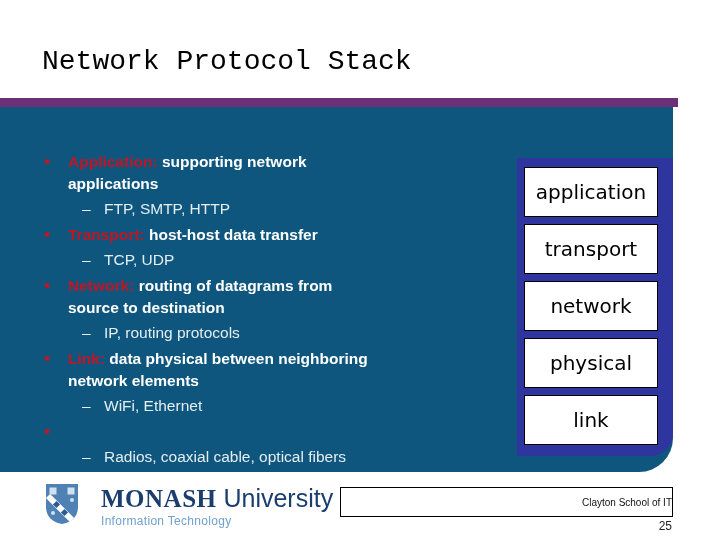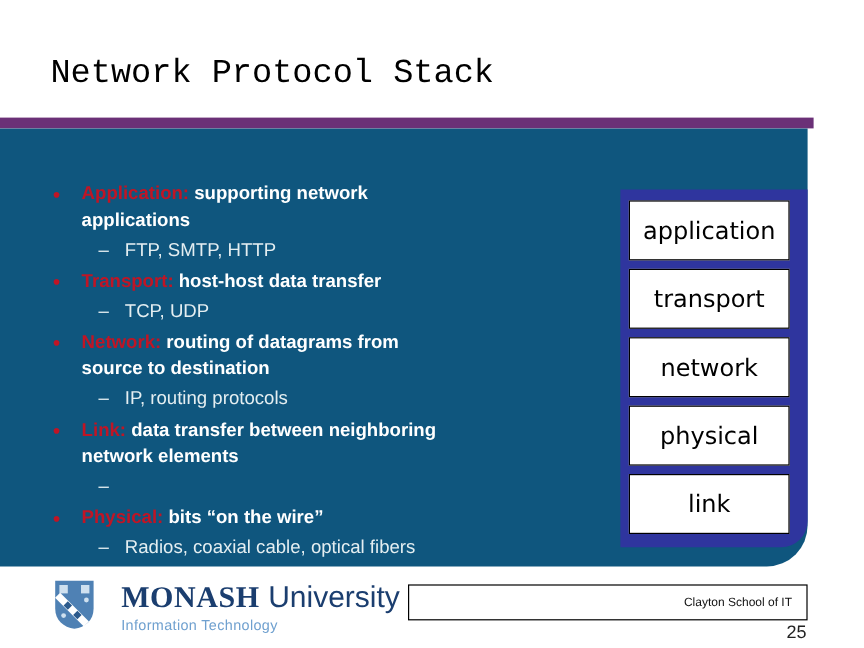--- a/index.html
+++ b/index.html
@@ -65,26 +65,26 @@
   .logo-secondary { font-weight:normal; }
   .logo-subtitle {
     font-size:12px; line-height:14px; margin-top:1px;
     color:var(--logo-lightblue); letter-spacing:0.3px;
   }
 
   .school-box {
     position:absolute; left:340px; top:487px; width:333px; height:30px;
     background:#fff; border:1px solid #000;
     display:flex; align-items:center; justify-content:flex-end;
-    padding-right:12px; font-size:10px; color:#111;
+    padding-right:0; font-size:10px; color:#111;
   }
 
   .page-number {
     position:absolute; left:570px; top:519px; width:102px;
-    text-align:right; font-size:15px; color:#222;
+    text-align:right; font-size:12px; color:#222;
   }
 </style>
 </head>
 <body>
 
 <div class="title">Network Protocol Stack</div>
 
 <div class="purple-bar"></div>
 
 <div class="blue-panel">
@@ -120,31 +120,31 @@
       </div>
       <div class="sub-row">
         <span class="dash">–</span>
         <span class="stext">IP, routing protocols</span>
       </div>
     </div>
 
     <div>
       <div class="main-row">
         <span class="dot">•</span>
-        <span class="btext"><span class="term">Link:</span> <span class="desc">data transfer between neighboring  network elements</span></span>
+        <span class="btext"><span class="term">Link:</span> <span class="desc">data physical between neighboring  network elements</span></span>
       </div>
       <div class="sub-row">
         <span class="dash">–</span>
+        <span class="stext">WiFi, Ethernet</span>
       </div>
     </div>
 
     <div>
       <div class="main-row">
         <span class="dot">•</span>
-        <span class="btext"><span class="term">Physical:</span> <span class="desc">bits “on the wire”</span></span>
       </div>
       <div class="sub-row">
         <span class="dash">–</span>
         <span class="stext">Radios, coaxial cable, optical fibers</span>
       </div>
     </div>
 
   </div>
 </div>
 

